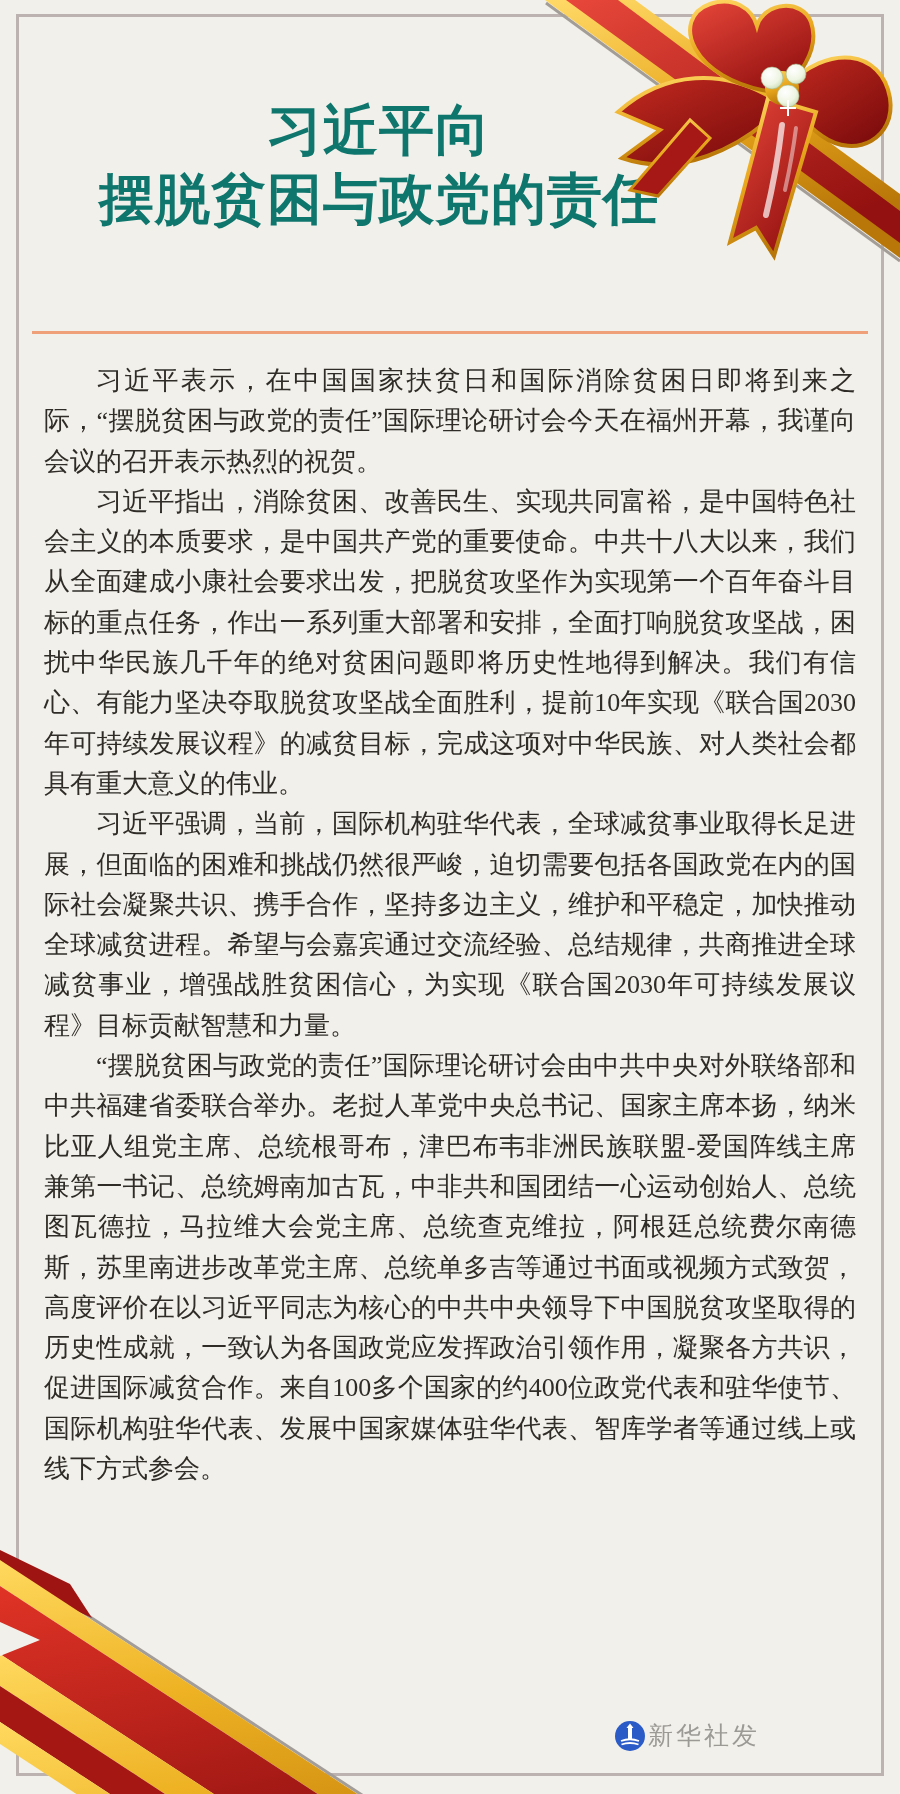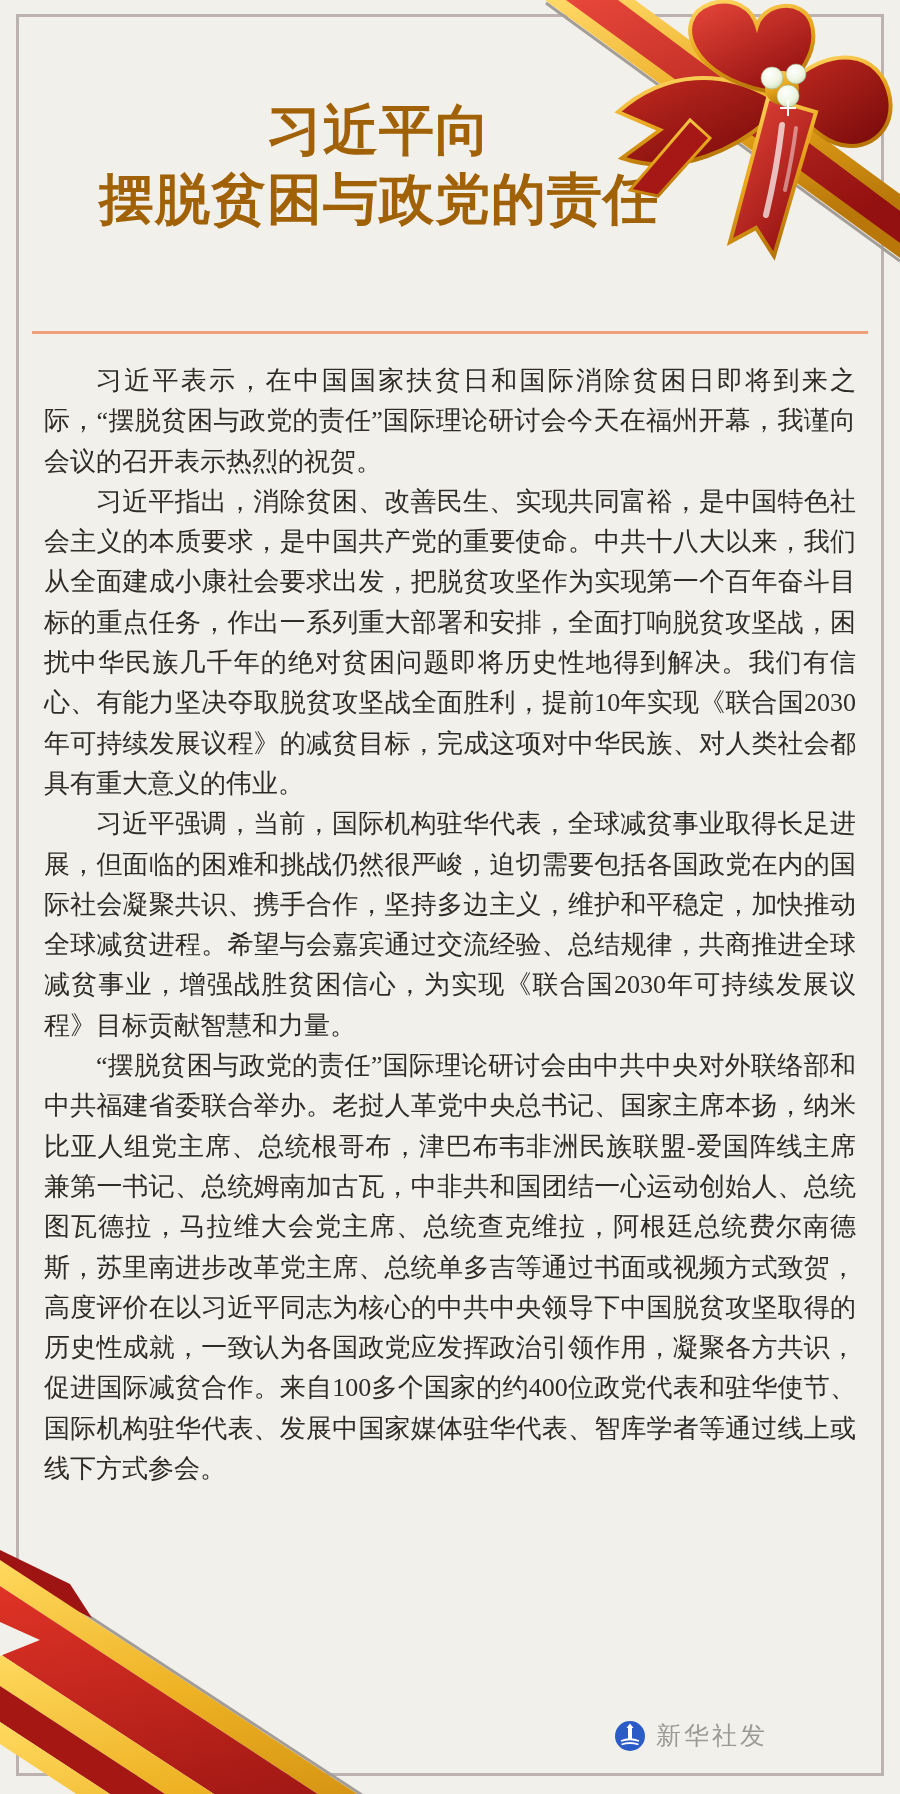--- a/index.html
+++ b/index.html
@@ -15,21 +15,21 @@
     left:16px;top:14px;right:16px;bottom:18px;
     border:3px solid #bcb3b0;
     z-index:1;
   }
   .title{
     position:absolute;
     top:96px;left:0;
     width:758px;
     text-align:center;
     z-index:2;
-    color:#a16207;
+    color:#0f766e;
     font-weight:bold;
     font-size:55px;
     line-height:69px;
     letter-spacing:1px;
   }
   .divider{
     position:absolute;
     top:331px;left:32px;
     width:836px;height:3px;
     background:#f0a078;
@@ -43,21 +43,21 @@
     font-size:26px;
     line-height:40.3px;
     color:#2f2c27;
     text-align:justify;
   }
   .article p{margin:0;text-indent:2em;}
   .footer{
     position:absolute;
     top:1719px;left:614px;
     z-index:2;
-    display:flex;align-items:center;gap:10px;
+    display:flex;align-items:center;gap:2px;
     color:#9c9a95;
     font-size:25px;
     letter-spacing:3px;
   }
   .ribbon-tr{position:absolute;top:0;right:0;z-index:3;}
   .ribbon-bl{position:absolute;top:1534px;left:0;z-index:3;}
 </style>
 </head>
 <body>
 

